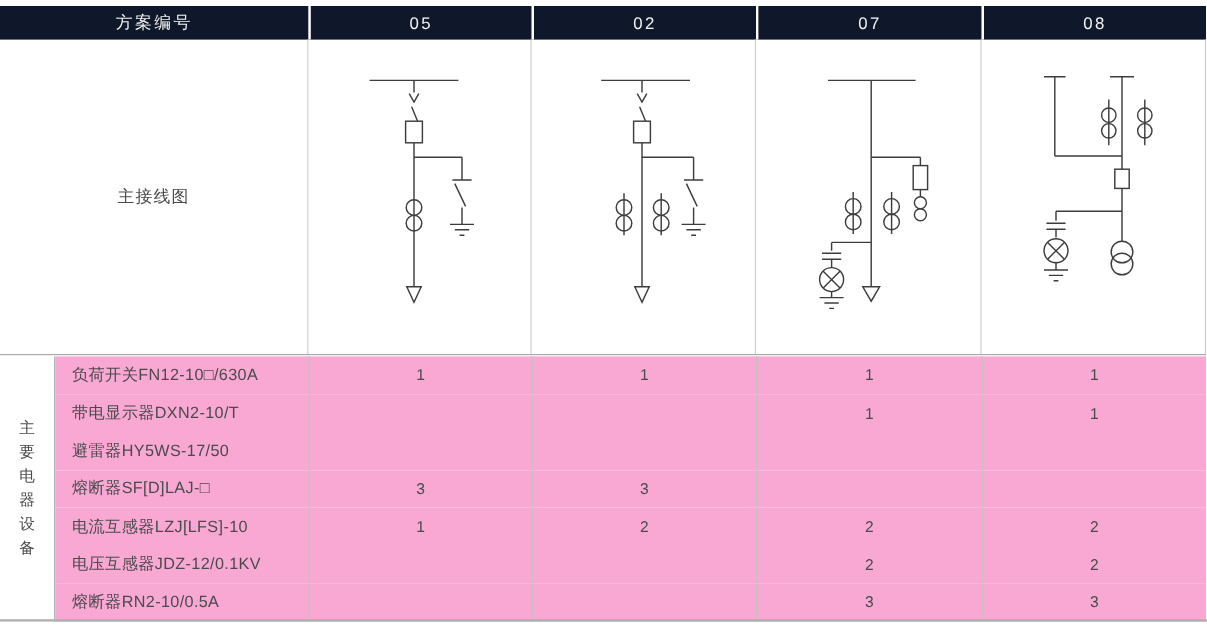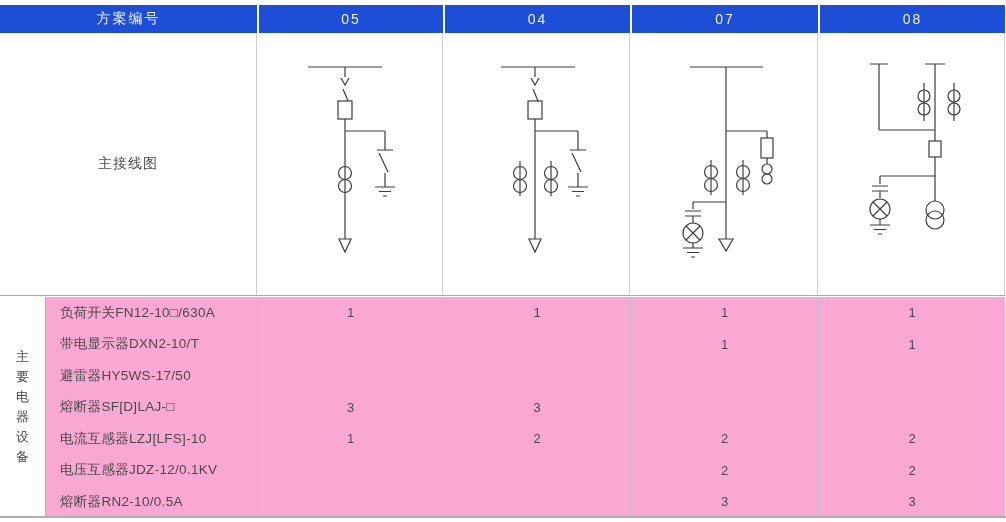--- a/index.html
+++ b/index.html
@@ -7,21 +7,21 @@
   body { font-family: "Liberation Sans", sans-serif; color: #4a4a4d; position: relative; }
 
   .sheet { position: absolute; left: 0; top: 0; width: 1006px; height: 522px; background: #fff; }
 
   
   .header-row {
     position: absolute; left: 0; top: 5px; width: 1005px; height: 28px;
     display: grid; grid-template-columns: 257px 186px 187px 188px 187px;
   }
   .hcell {
-    background: #1d4ed8; color: #f2f2f2; font-size: 14px;
+    background: #0f172a; color: #f2f2f2; font-size: 14px;
     display: flex; align-items: center; justify-content: center;
     letter-spacing: 2px;
   }
   .hcell + .hcell { border-left: 2px solid #ffffff; }
 
   
   .diagram-row {
     position: absolute; left: 0; top: 33px; width: 1005px; height: 263px;
     display: grid; grid-template-columns: 257px 186px 187px 188px 187px;
     border-bottom: 1px solid #a9a9a9;
@@ -69,21 +69,21 @@
   }
 </style>
 </head>
 <body>
 
 <div class="sheet">
 
   <div class="header-row">
     <div class="hcell">方案编号</div>
     <div class="hcell">05</div>
-    <div class="hcell">04</div>
+    <div class="hcell">02</div>
     <div class="hcell">07</div>
     <div class="hcell">08</div>
   </div>
 
   <div class="diagram-row">
     <div class="dcell diagram-label-cell">主接线图</div>
 
     <div class="dcell">
       <svg width="186" height="262" viewBox="0 0 186 262">
         <g class="sym">

